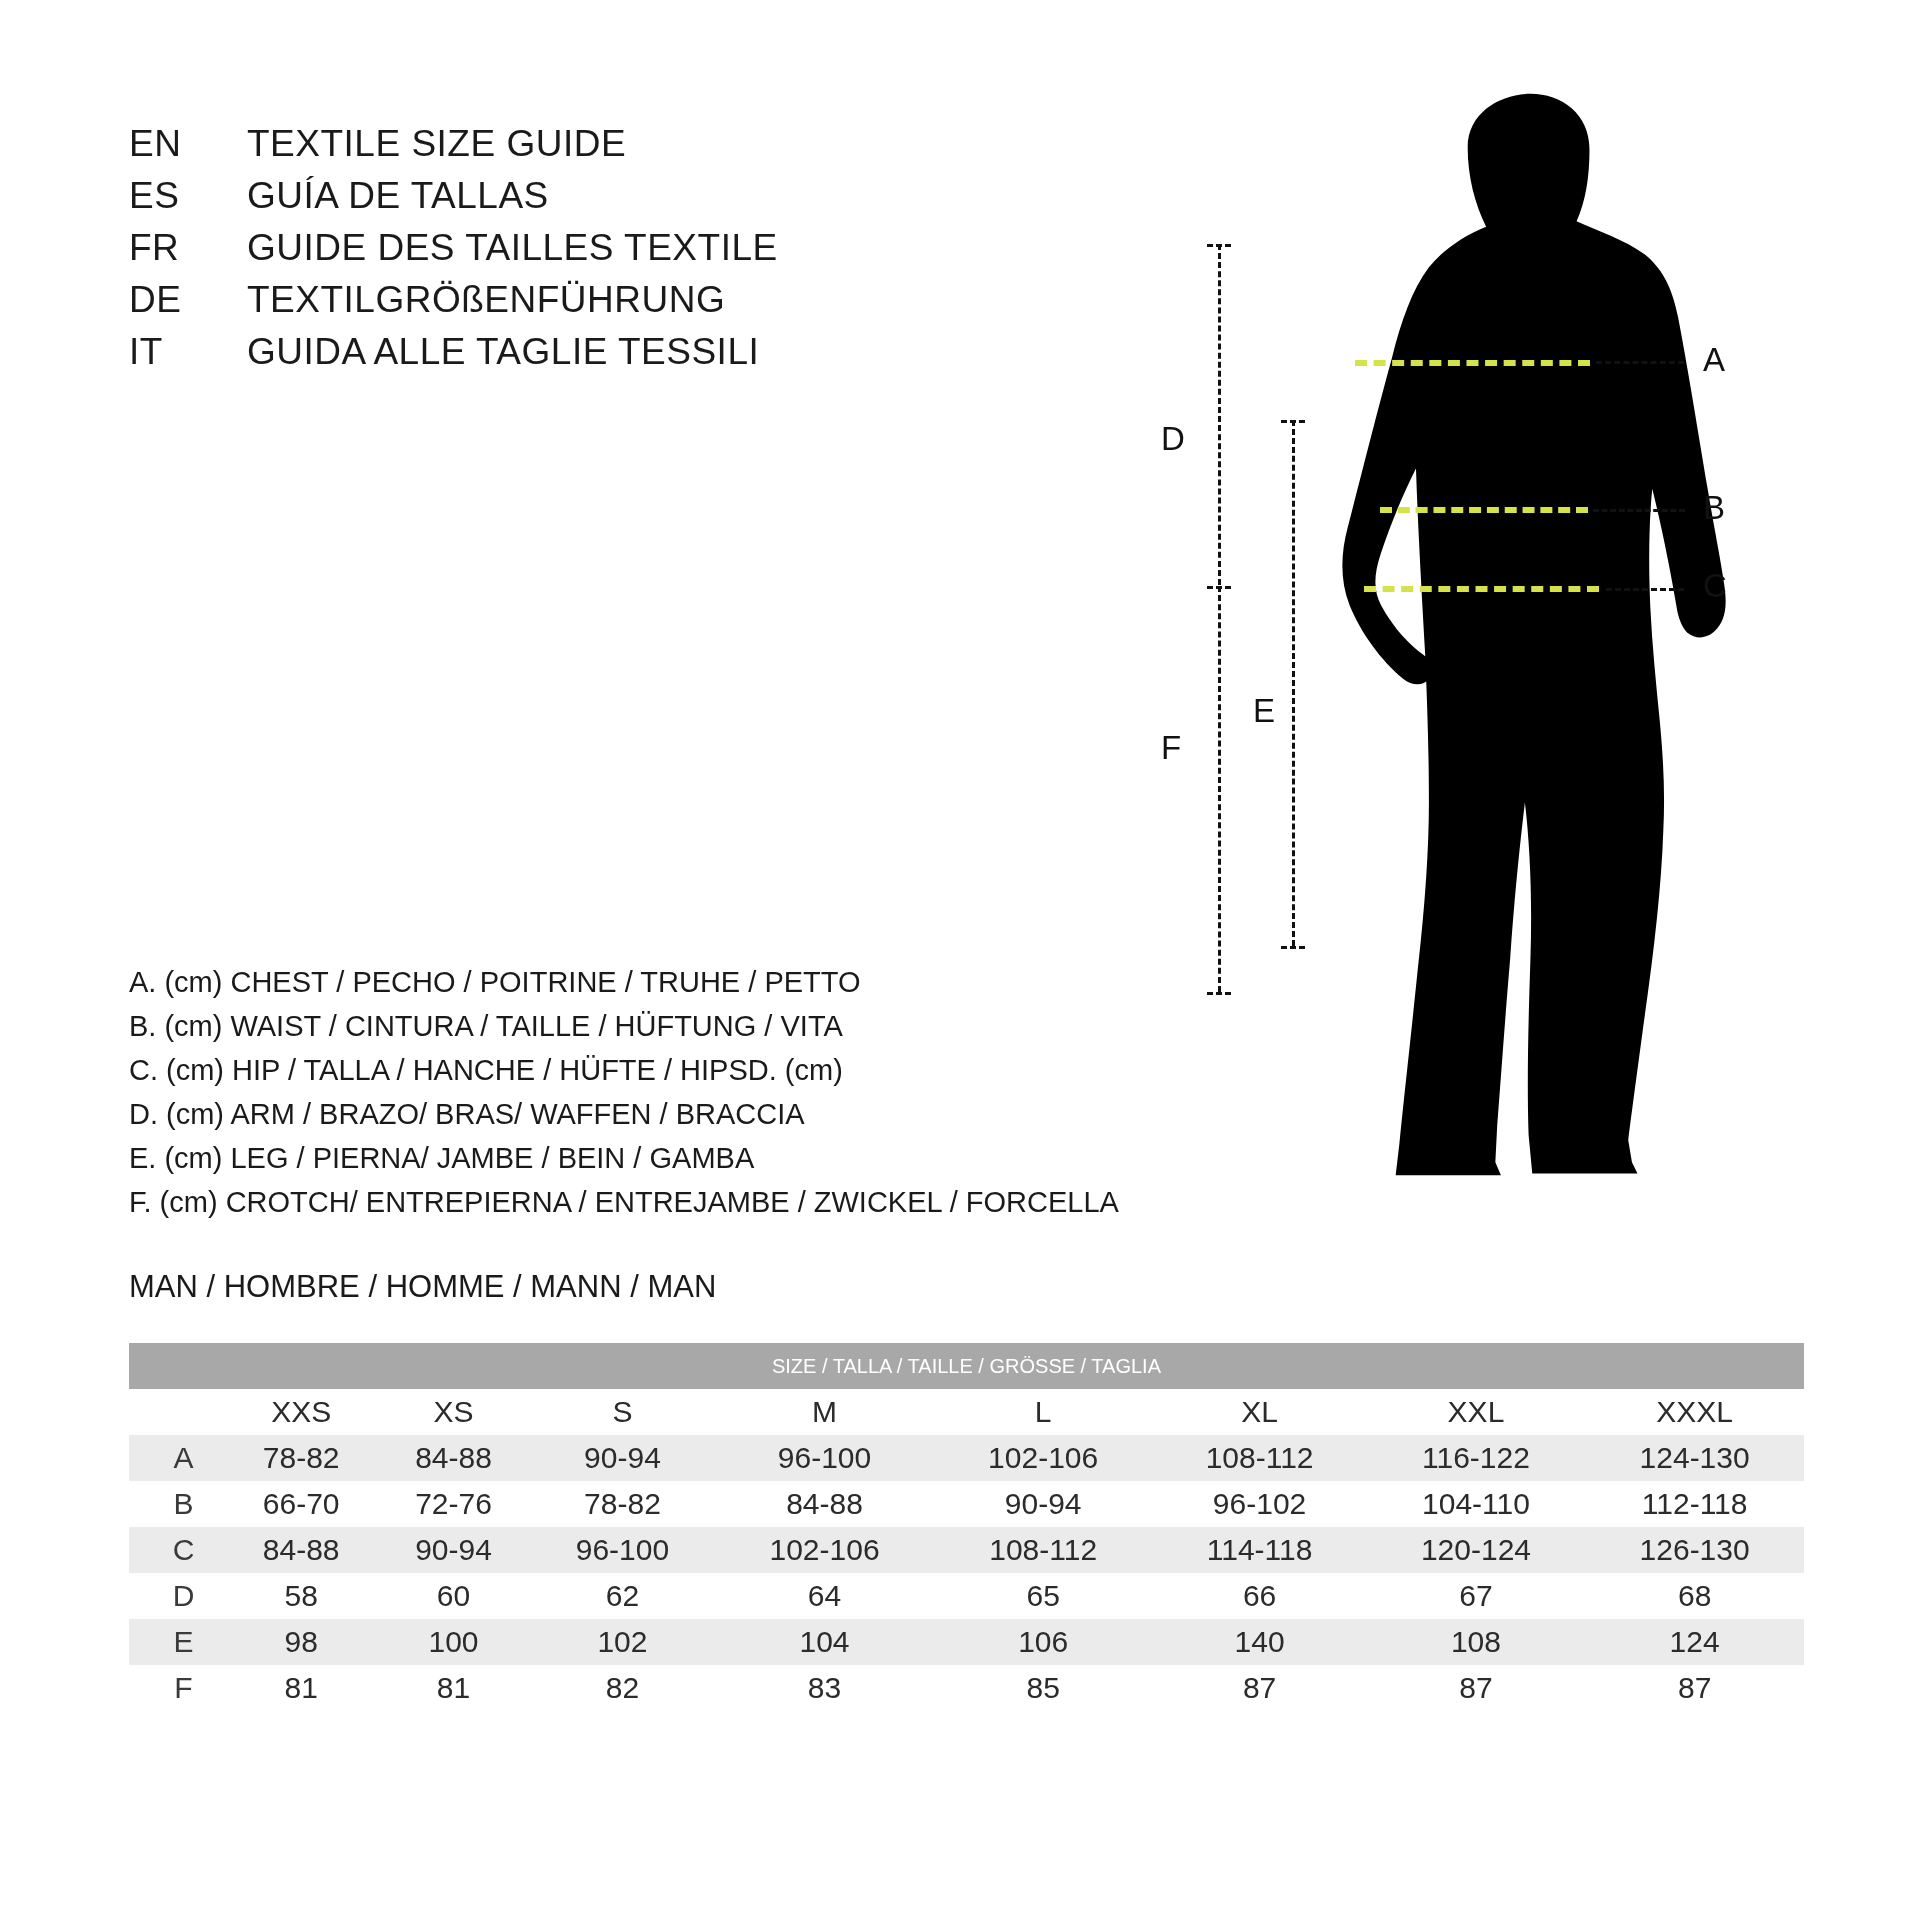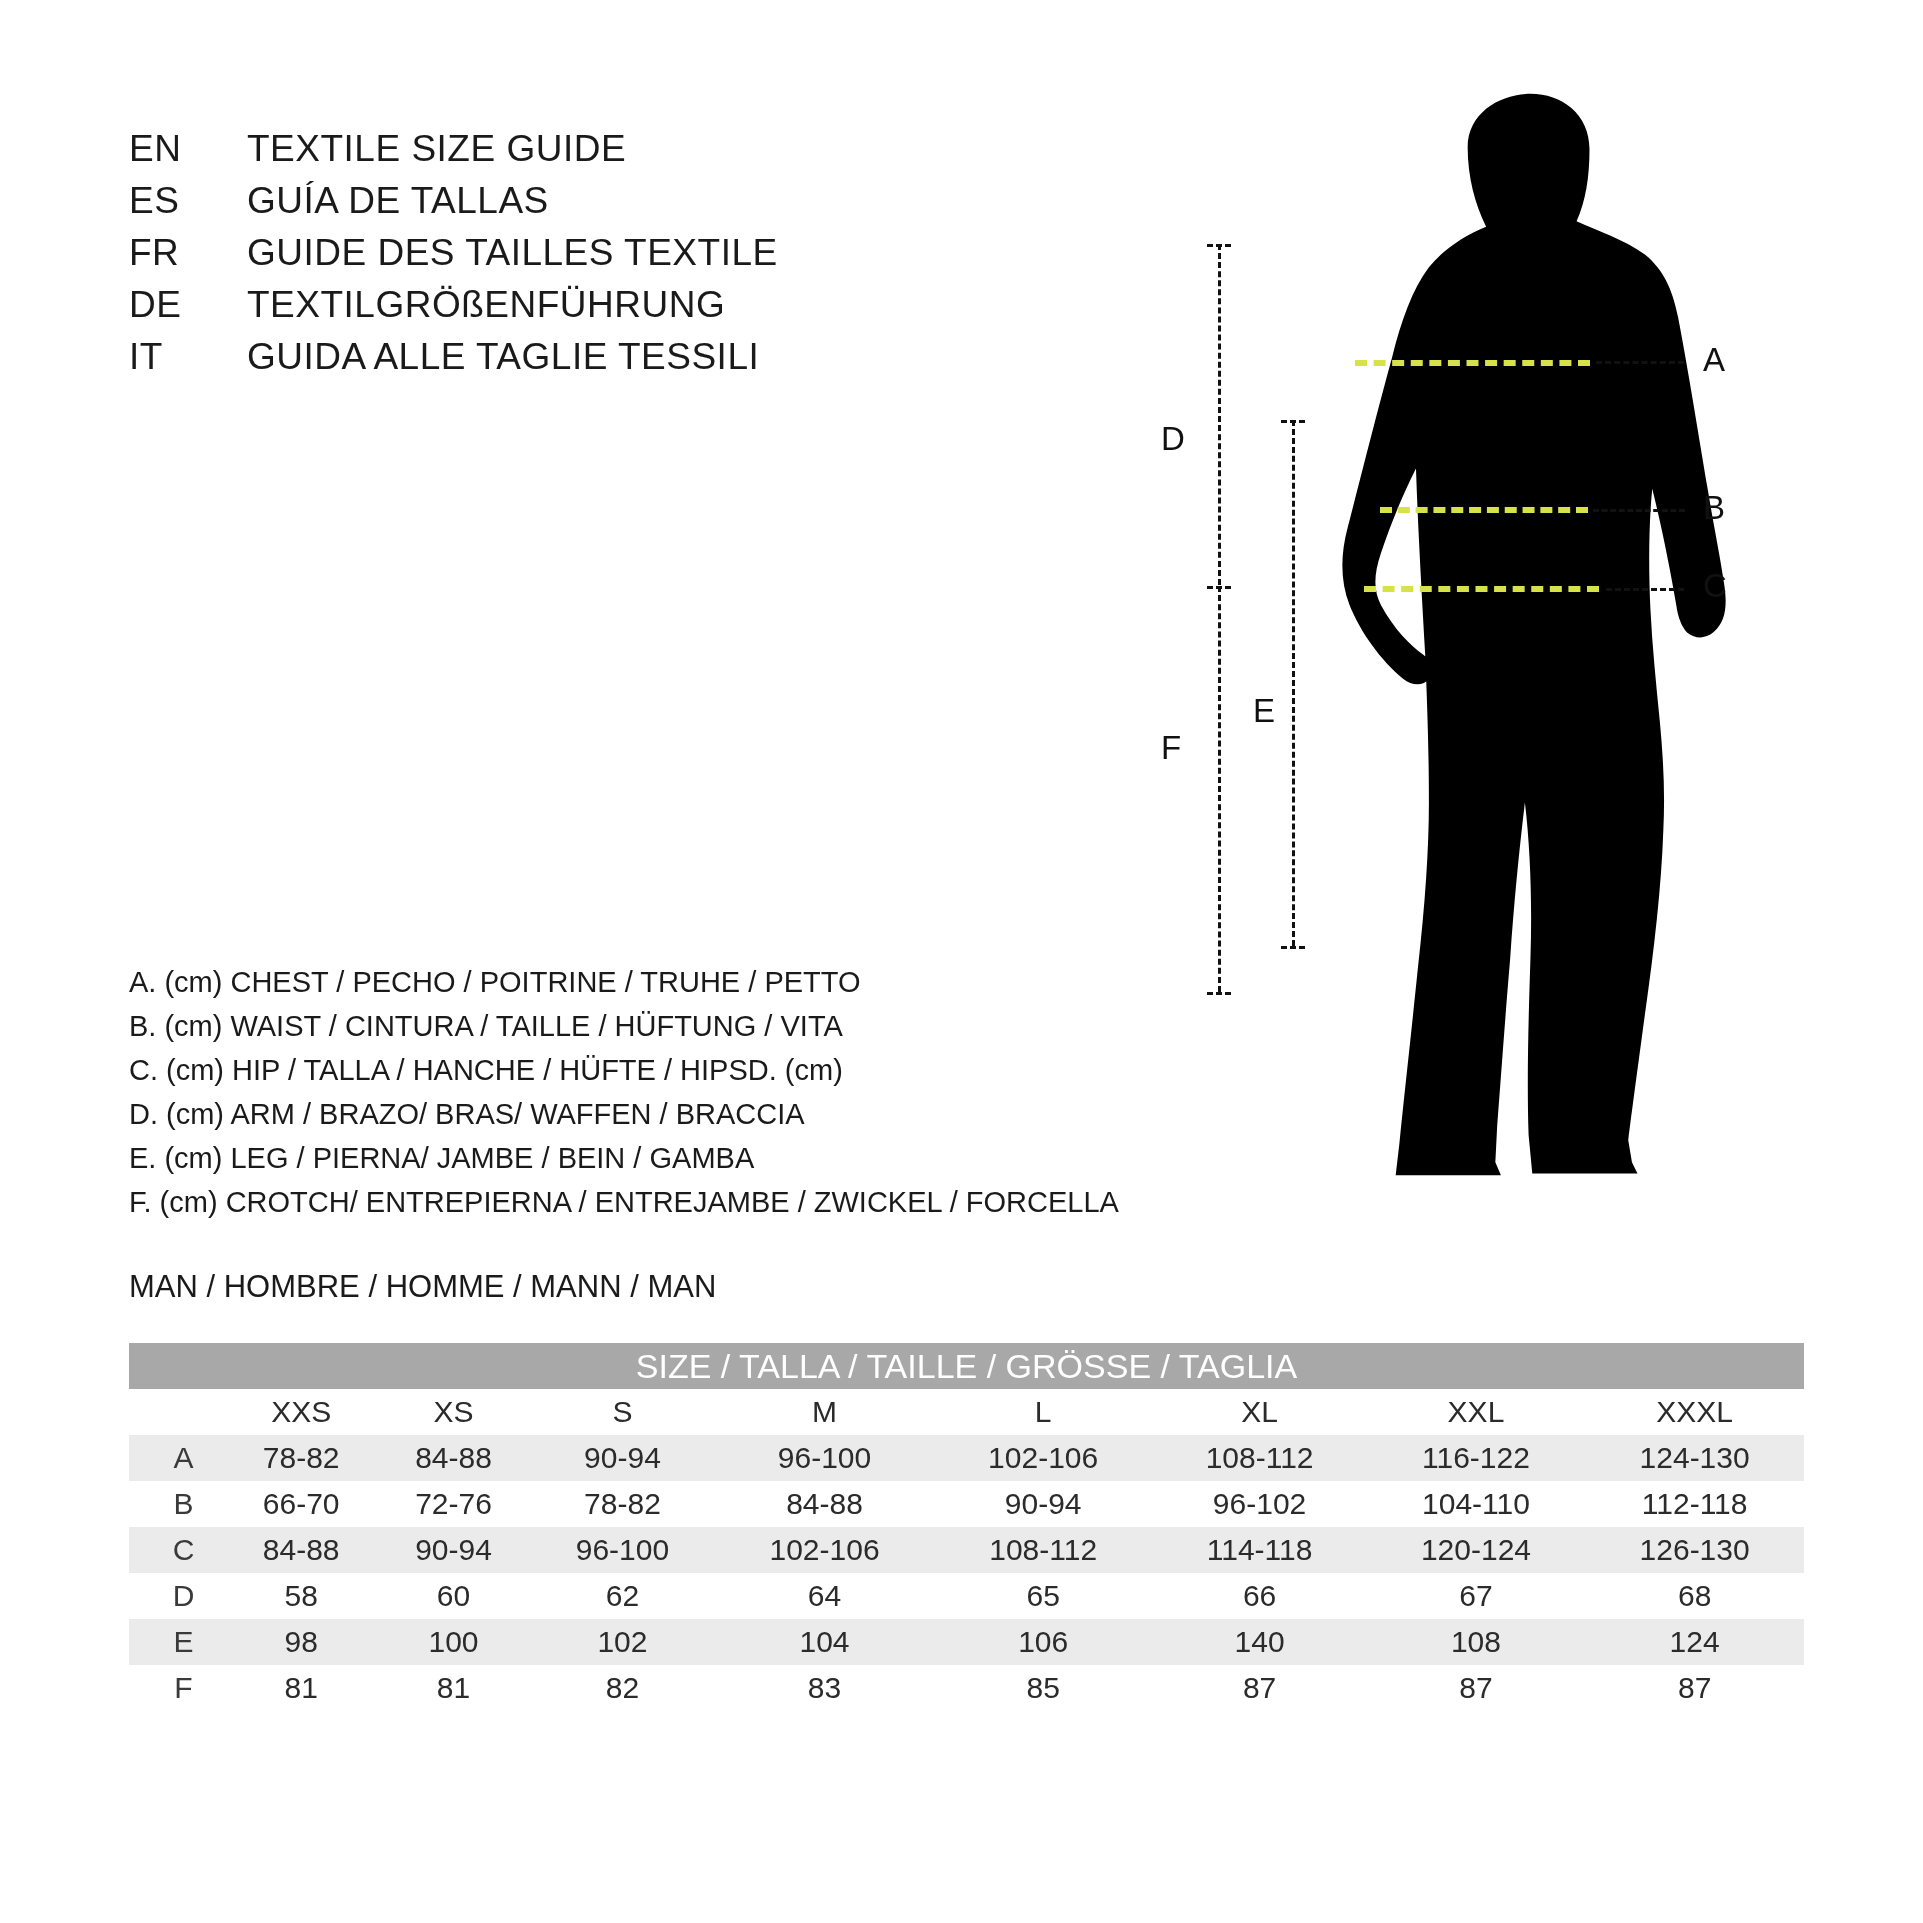--- a/index.html
+++ b/index.html
@@ -17,21 +17,21 @@
   }
 
   
   .title-block {
     position: absolute;
     left: 129px;
     top: 118px;
   }
   .title-row {
     display: flex;
-    align-items: flex-end;
+    align-items: center;
     height: 52px;
   }
   .title-lang {
     width: 118px;
     font-size: 37px;
     letter-spacing: 0.5px;
   }
   .title-text {
     font-size: 37px;
     letter-spacing: 0.5px;
@@ -121,21 +121,21 @@
     height: 46px;
     font-weight: normal;
     text-align: center;
   }
   .hdr-band td {
     background: #a8a8a8;
     color: #ffffff;
     text-align: left;
     padding-left: 13px;
     height: 52px;
-    font-size: 34px;
+    font-size: 20px;
   }
   .col-label {
     width: 83px;
     text-align: left;
     padding-left: 13px !important;
     color: #3a3a3a;
   }
   tr.shaded td {
     background: #ebebeb;
   }

